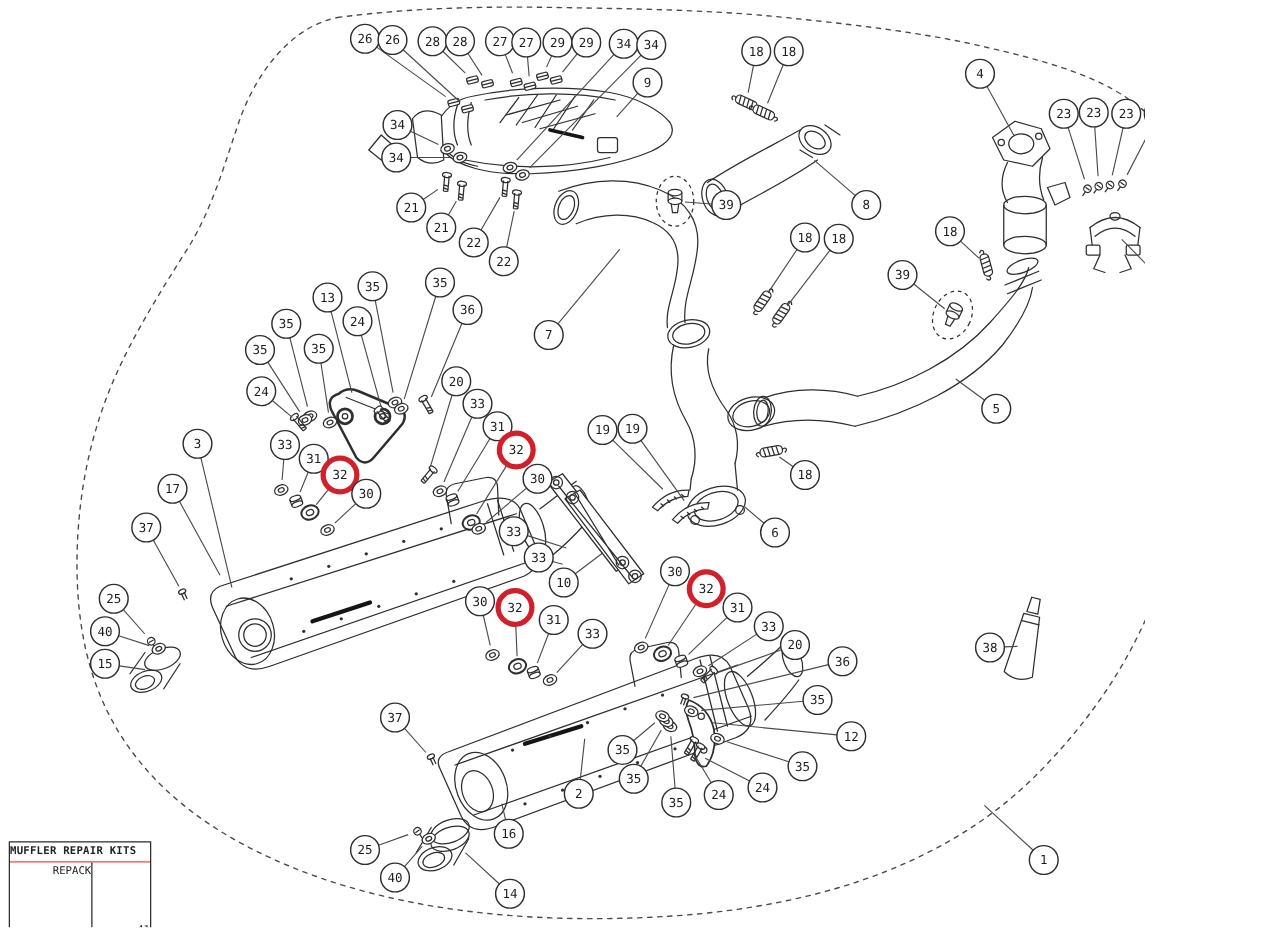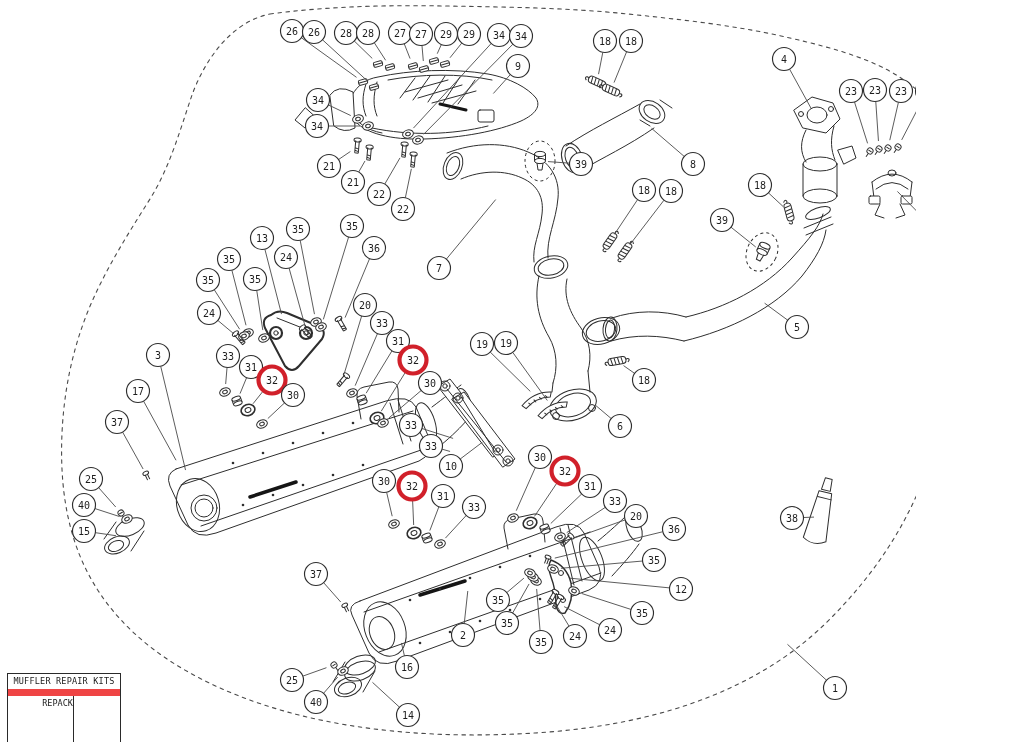--- a/index.html
+++ b/index.html
@@ -1,21 +1,21 @@
 <!DOCTYPE html>
 <html><head>
 <meta charset="utf-8">
 <style>
   html,body{margin:0;padding:0;background:#fff;}
   .stage{position:relative;width:916px;height:742px;background:#ffffff;overflow:hidden;
          font-family:"DejaVu Sans Mono", monospace;}
   .stage svg{position:absolute;left:0;top:0;}
   .kits-table{position:absolute;left:7px;top:673px;width:112px;background:#fff;
               border:1.4px solid #2a2a2a;color:#222;font-size:8.5px;line-height:1;}
-  .kits-header{border-bottom:7px solid #ef4444;text-align:center;padding:3px 0;white-space:nowrap;letter-spacing:0.2px;}
+  .kits-header{border-bottom:1px solid #ef4444;padding:3px 0;white-space:nowrap;letter-spacing:0.2px;font-weight:bold;}
   .kits-row{display:flex;}
   .kits-cell{padding:3px 0;text-align:right;}
   .kits-cell.label{width:58%;border-right:1px solid #2a2a2a;}
   .kits-cell.value{flex:1;margin-top:47px;}
 </style>
 </head>
 <body>
 
 <div class="stage">
 

